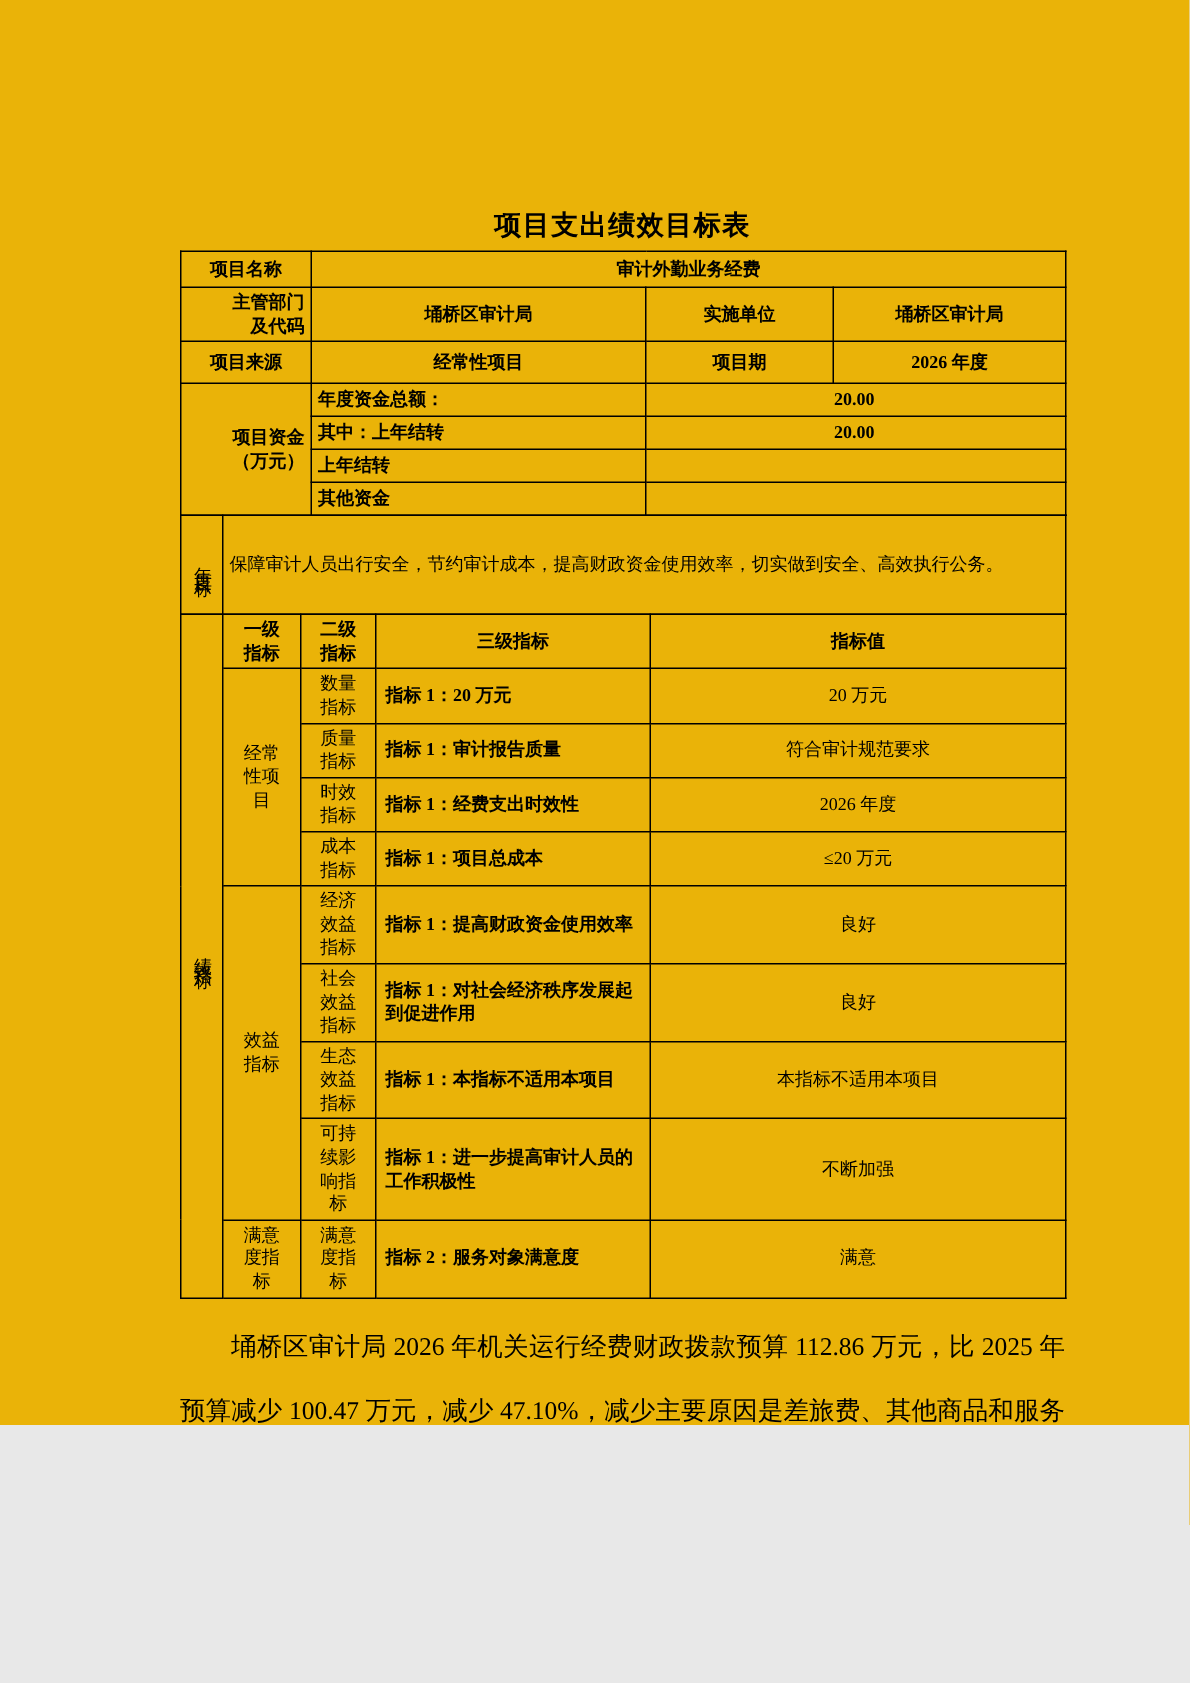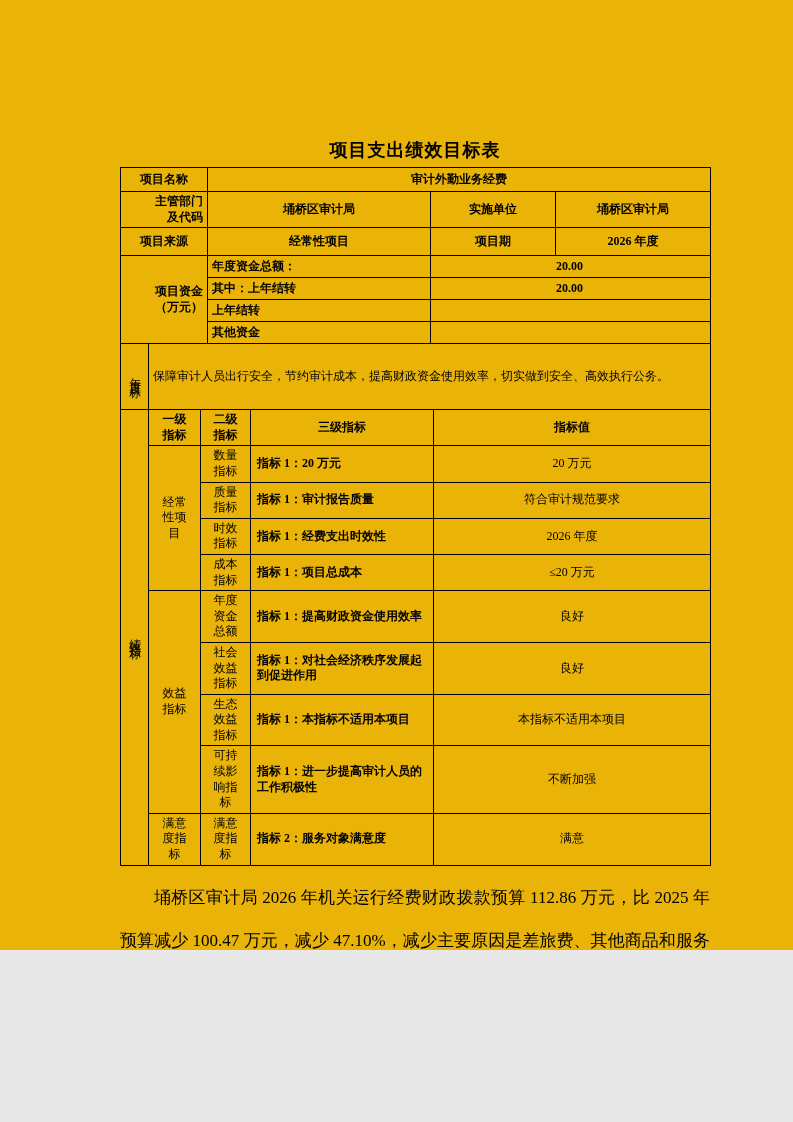--- a/index.html
+++ b/index.html
@@ -136,21 +136,21 @@
           <td class="l3">指标 1：经费支出时效性</td>
           <td class="c">2026 年度</td>
         </tr>
         <tr style="height:24px">
           <td class="c nw">成本指标</td>
           <td class="l3">指标 1：项目总成本</td>
           <td class="c">≤20 万元</td>
         </tr>
         <tr style="height:43px">
           <td class="c nw" rowspan="4">效益指标</td>
-          <td class="c nw">年度资金总额</td>
+          <td class="c nw">经济效益指标</td>
           <td class="l3">指标 1：提高财政资金使用效率</td>
           <td class="c">良好</td>
         </tr>
         <tr style="height:43px">
           <td class="c nw">社会效益指标</td>
           <td class="l3">指标 1：对社会经济秩序发展起到促进作用</td>
           <td class="c">良好</td>
         </tr>
         <tr style="height:42px">
           <td class="c nw">生态效益指标</td>

